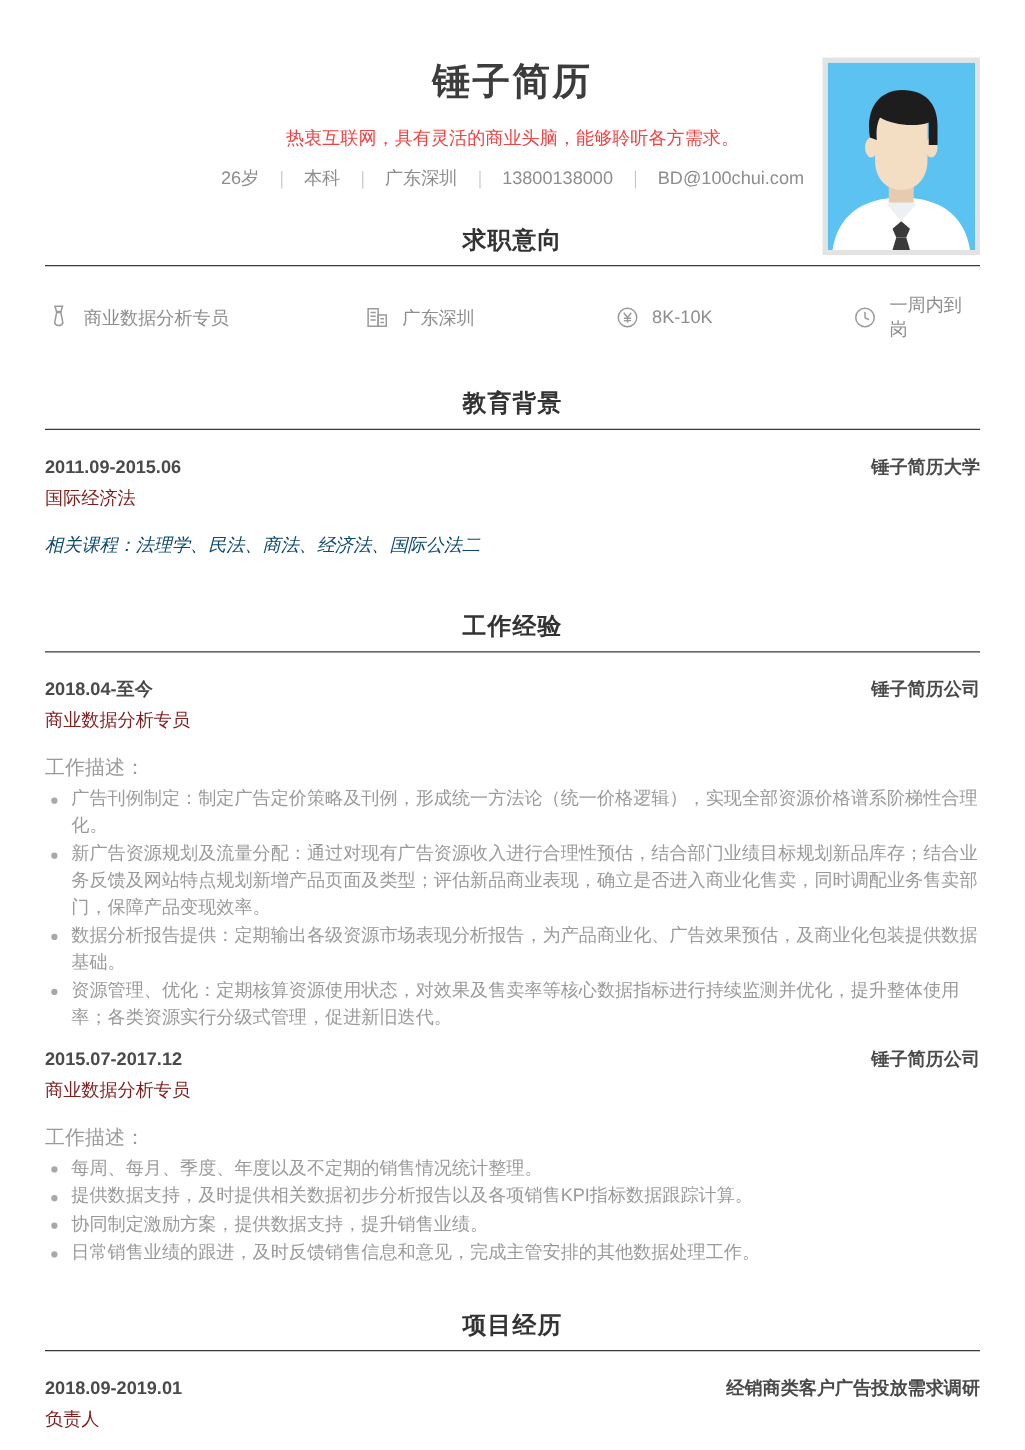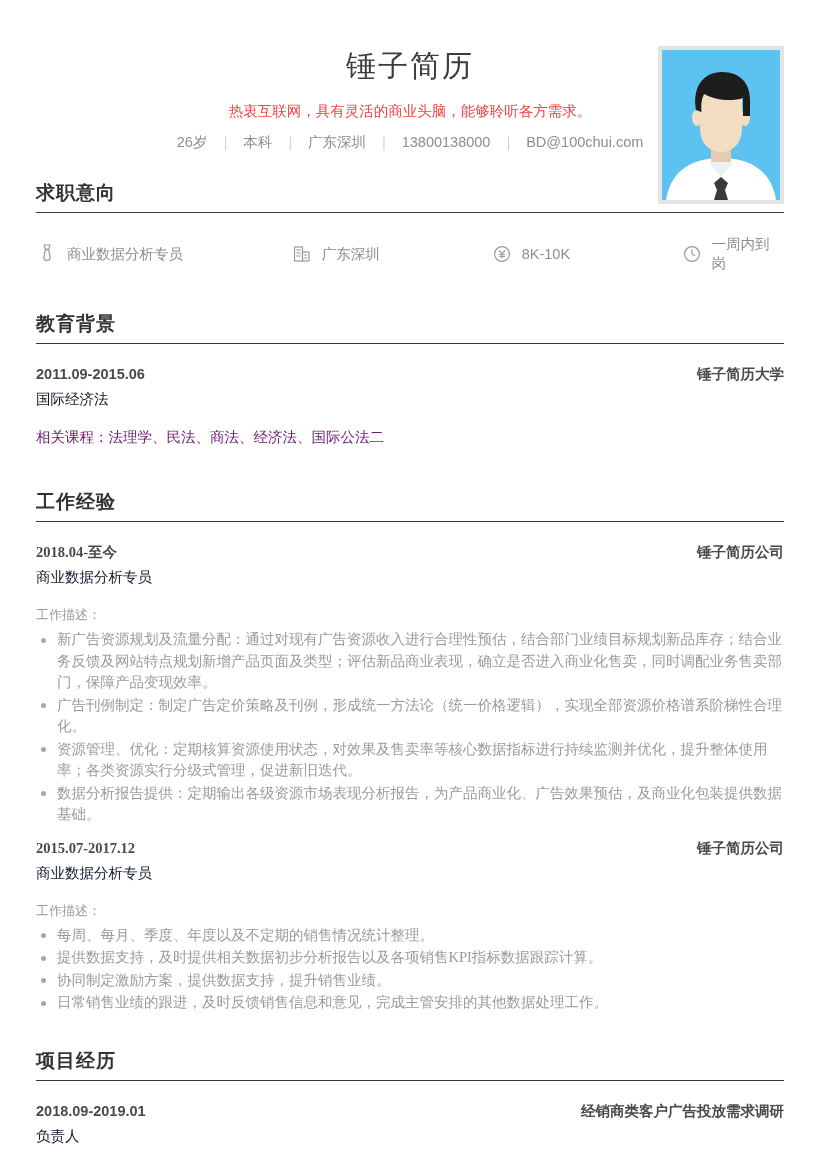--- a/index.html
+++ b/index.html
@@ -32,21 +32,21 @@
   .header-center {
     text-align: center;
     padding-right: 0;
   }
   .name {
     font-size: 30px;
     color: #3c3c3c;
     letter-spacing: 2px;
     line-height: 44px;
     margin: 8px 0 0 0;
-    font-weight: 400;
+    font-weight: 700;
   }
   .tagline {
     font-size: 14.5px;
     color: #ef4444;
     line-height: 30px;
     margin-top: 8px;
   }
   .contact {
     font-size: 14.5px;
     color: #8d8d8d;
@@ -77,20 +77,21 @@
 
   
   .section { margin-top: 10px; }
   .section-title {
     font-size: 19px;
     font-weight: bold;
     color: #333333;
     letter-spacing: 1px;
     line-height: 26px;
     padding-bottom: 6px;
+    text-align: center;
   }
   .section-rule {
     border: 0;
     border-top: 1.6px solid #3a3a3a;
     margin: 0 0 14px 0;
   }
 
   
   .intent-row {
     display: flex;
@@ -133,32 +134,33 @@
   }
   .entry-org {
     font-size: 14.5px;
     font-weight: bold;
     color: #4a4a4a;
     line-height: 24px;
     text-align: right;
   }
   .entry-role {
     font-size: 14.5px;
-    color: #0f172a;
+    color: #7f1d1d;
     line-height: 24px;
     margin-top: 1px;
   }
   .entry-extra {
     font-size: 14.5px;
-    color: #701a75;
+    color: #0c4a6e;
     line-height: 24px;
     margin-top: 14px;
+    font-style: italic;
   }
   .desc-label {
-    font-size: 13px;
+    font-size: 16px;
     color: #9a9a9a;
     line-height: 24px;
     margin-top: 14px;
   }
   ul.bullets {
     list-style: none;
     margin: 2px 0 0 0;
     padding: 0;
   }
   ul.bullets li {
@@ -173,21 +175,21 @@
     content: "";
     position: absolute;
     left: 5px;
     top: 8.5px;
     width: 5px;
     height: 5px;
     border-radius: 50%;
     background: #a8a8a8;
   }
   .sec-gap-2 { margin-top: 36px; }
-  .sec-gap-3 { margin-top: 40px; font-family: Liberation Serif, serif; }
+  .sec-gap-3 { margin-top: 40px; }
   .sec-gap-4 { margin-top: 34px; }
 </style>
 </head>
 <body>
 
 <div class="page">
 
   <div class="header">
     <div class="header-center">
       <div class="name">锤子简历</div>
@@ -307,24 +309,24 @@
     <hr class="section-rule">
 
     <div class="entry">
       <div class="entry-head">
         <span class="entry-date">2018.04-至今</span>
         <span class="entry-org">锤子简历公司</span>
       </div>
       <div class="entry-role">商业数据分析专员</div>
       <div class="desc-label">工作描述：</div>
       <ul class="bullets">
+        <li>广告刊例制定：制定广告定价策略及刊例，形成统一方法论（统一价格逻辑），实现全部资源价格谱系阶梯性合理化。</li>
         <li>新广告资源规划及流量分配：通过对现有广告资源收入进行合理性预估，结合部门业绩目标规划新品库存；结合业务反馈及网站特点规划新增产品页面及类型；评估新品商业表现，确立是否进入商业化售卖，同时调配业务售卖部门，保障产品变现效率。</li>
-        <li>广告刊例制定：制定广告定价策略及刊例，形成统一方法论（统一价格逻辑），实现全部资源价格谱系阶梯性合理化。</li>
+        <li>数据分析报告提供：定期输出各级资源市场表现分析报告，为产品商业化、广告效果预估，及商业化包装提供数据基础。</li>
         <li>资源管理、优化：定期核算资源使用状态，对效果及售卖率等核心数据指标进行持续监测并优化，提升整体使用率；各类资源实行分级式管理，促进新旧迭代。</li>
-        <li>数据分析报告提供：定期输出各级资源市场表现分析报告，为产品商业化、广告效果预估，及商业化包装提供数据基础。</li>
       </ul>
     </div>
 
     <div class="entry">
       <div class="entry-head">
         <span class="entry-date">2015.07-2017.12</span>
         <span class="entry-org">锤子简历公司</span>
       </div>
       <div class="entry-role">商业数据分析专员</div>
       <div class="desc-label">工作描述：</div>

